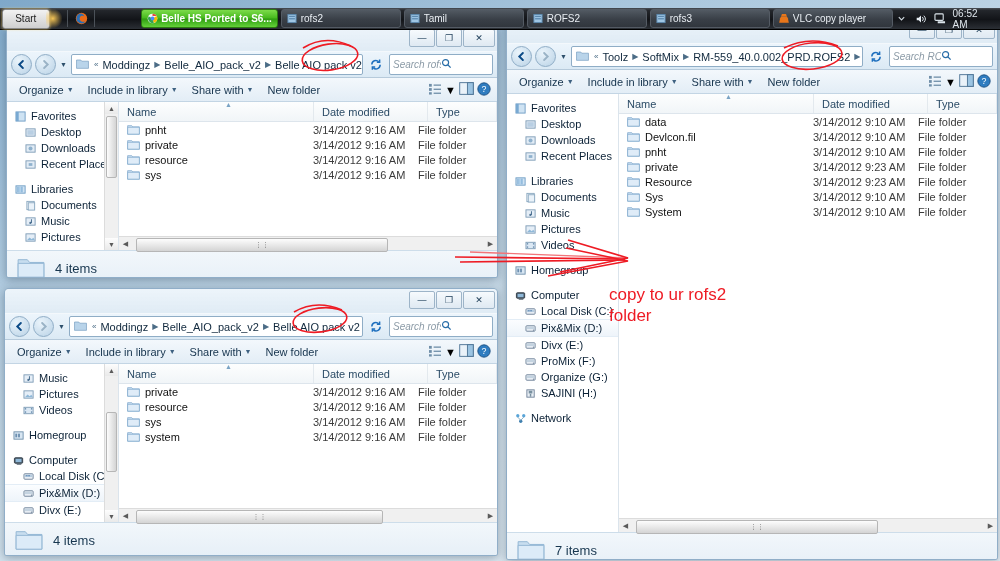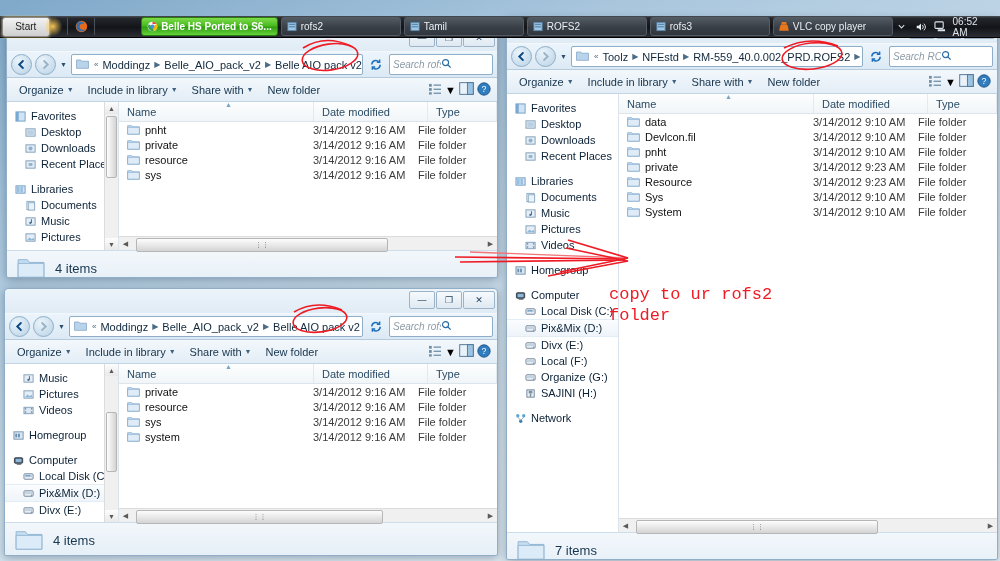--- a/index.html
+++ b/index.html
@@ -3,21 +3,21 @@
 <meta charset="utf-8">
 <style>
   html,body{margin:0;padding:0;}
   body{
     width:1000px;height:561px;overflow:hidden;position:relative;
     font-family:"Liberation Sans",sans-serif;font-size:11px;
     background:linear-gradient(160deg,#7fa8c9 0%,#a9c6dd 25%,#cfe0ec 55%,#e8f0f6 100%);
   }
   
   #taskbar{
-    position:absolute;left:0;top:16px;width:1000px;height:21px;
+    position:absolute;left:0;top:8px;width:1000px;height:21px;
     background:linear-gradient(to bottom,#4a4f56 0%,#23262b 12%,#121418 55%,#2b2f35 100%);
     display:flex;align-items:center;border-bottom:1px solid #000;z-index:50;
   }
   #start-orb{
     margin-left:2px;width:46px;height:18px;border-radius:3px;
     background:linear-gradient(to bottom,#f2f2f2,#cfcfcf);
     border:1px solid #8a8a8a;color:#222;font-size:10px;
     display:flex;align-items:center;justify-content:center;
     box-shadow:0 0 3px rgba(255,220,120,.9);
   }
@@ -107,21 +107,21 @@
   .hscroll .th{position:absolute;top:0;height:12px;background:linear-gradient(to bottom,#fdfdfd,#d4d4d4);
     border:1px solid #b6b6b6;border-radius:2px;display:flex;align-items:center;justify-content:center;font-size:7px;color:#666;}
   .status{height:34px;display:flex;align-items:center;gap:10px;padding-left:10px;
     background:linear-gradient(to bottom,#f2f7fb,#e6eff7);border-top:1px solid #cdddea;}
   .status .sfolder{width:28px;height:24px;}
   .status .stext{font-size:13px;color:#17364f;}
 
   
   .anno{position:absolute;pointer-events:none;z-index:40;}
   .anno-text{position:absolute;color:#ee1b24;font-size:17px;line-height:21px;z-index:41;
-    font-family:Liberation Mono, monospace;}
+    font-family:Liberation Sans, sans-serif;}
 </style>
 </head>
 <body>
 
 <div id="taskbar">
   <div id="start-orb">
     <span>Start</span>
   </div>
   <div class="orb-glow"></div>
   <div class="tb-sep"></div>
@@ -476,21 +476,21 @@
     <div class="navdrop">▼</div>
     <div class="crumbbar">
       <span class="crumb-ico">
         <svg width="13" height="11" viewBox="0 0 14 12">
             <path d="M0.5 2.2h4.6l1.1 1.3h7.3v7.8H0.5z" fill="#b9d4ea" stroke="#7ba2c4" stroke-width=".8"></path>
           </svg>
       </span>
       <span class="sep">«</span>
       <span class="crumb">Toolz</span>
       <span class="sep">▶</span>
-      <span class="crumb">NFEstd</span>
+      <span class="crumb">SoftMix</span>
       <span class="sep">▶</span>
       <span class="crumb">RM-559_40.0.002_PRD.ROFS2</span>
       <span class="sep">▶</span>
 
       <span class="spacer"></span>
 
     </div>
     <div class="refresh">
       <svg width="14" height="13" viewBox="0 0 15 14">
           <path d="M3 7a4.3 4.3 0 0 1 7.4-3" stroke="#1d6fbe" stroke-width="1.6" fill="none"></path>
@@ -689,21 +689,21 @@
             <span>Divx (E:)</span>
           </div>
           <div class="nitem indent">
             <span style="display: flex; width: 12px;">
               <svg width="12" height="11" viewBox="0 0 13 12">
                 <rect x="1" y="3" width="10" height="6" rx="1" fill="#e9eff5" stroke="#6f8298"></rect>
                 <rect x="2" y="4" width="8" height="2.6" fill="#c4d3e0"></rect>
                 <circle cx="9.2" cy="7.8" r=".7" fill="#6f8298"></circle>
               </svg>
             </span>
-            <span>Local (F:)</span>
+            <span>ProMix (F:)</span>
           </div>
           <div class="nitem indent">
             <span style="display: flex; width: 12px;">
               <svg width="12" height="11" viewBox="0 0 13 12">
                 <rect x="1" y="3" width="10" height="6" rx="1" fill="#e9eff5" stroke="#6f8298"></rect>
                 <rect x="2" y="4" width="8" height="2.6" fill="#c4d3e0"></rect>
                 <circle cx="9.2" cy="7.8" r=".7" fill="#6f8298"></circle>
               </svg>
             </span>
             <span>Organize (G:)</span>

